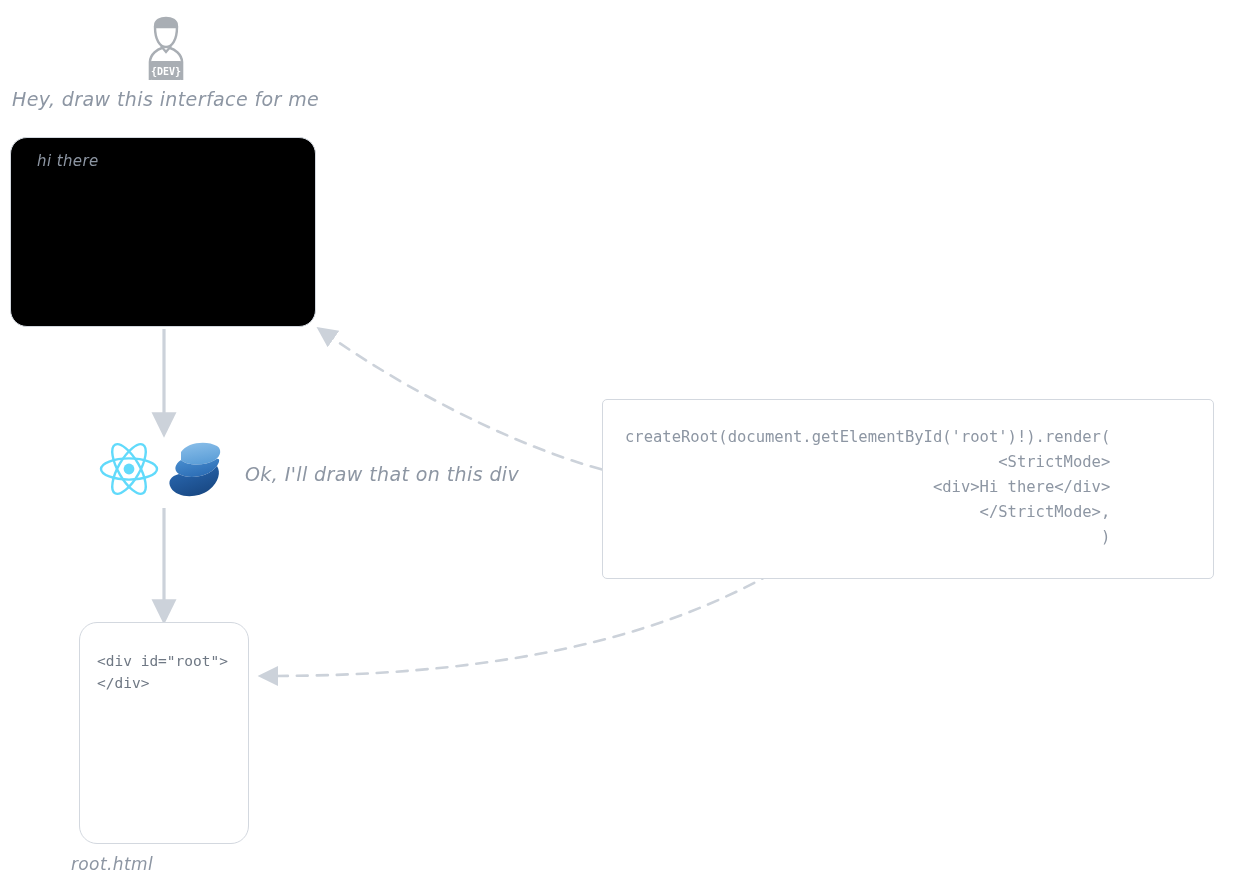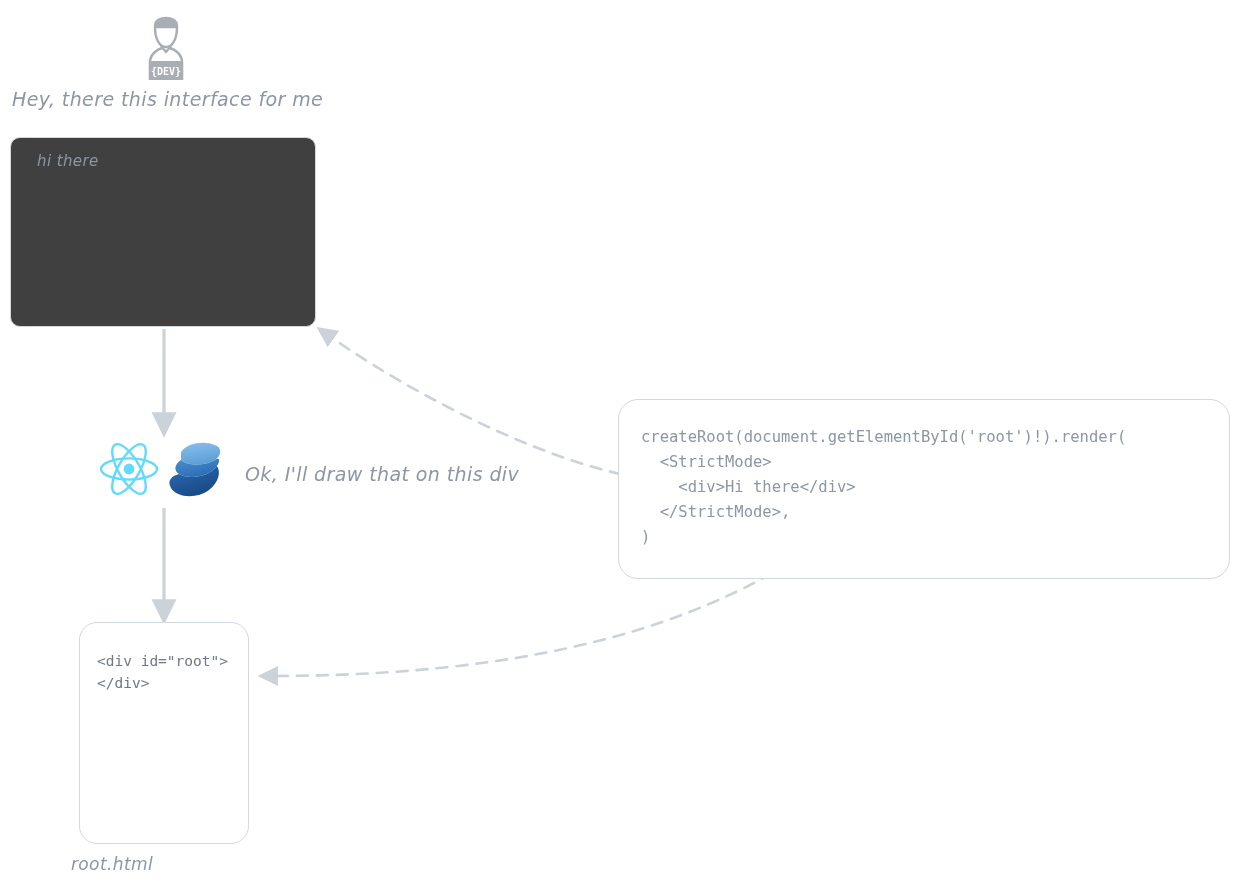--- a/index.html
+++ b/index.html
@@ -57,23 +57,23 @@
     font-size: 19px;
   }
 
   
   #browser-box {
     position: absolute;
     left: 10px;
     top: 137px;
     width: 306px;
     height: 190px;
-    background: #404040;
+    background: #000000;
     border: 1.6px solid #d3d8df;
-    border-radius: 10px;
+    border-radius: 17px;
     box-sizing: border-box;
   }
   #browser-text {
     position: absolute;
     left: 26px;
     top: 14px;
     font-size: 15px;
   }
 
   
@@ -95,28 +95,29 @@
     position: absolute;
     left: 245px;
     top: 463px;
     font-size: 19px;
     text-align: right;
   }
 
   
   #code-box {
     position: absolute;
-    left: 618px;
+    left: 602px;
     top: 399px;
     width: 612px;
     height: 180px;
     background: #ffffff;
     border: 1.6px solid #d3d8df;
-    border-radius: 20px;
+    border-radius: 5px;
     box-sizing: border-box;
+    text-align: right;
   }
   #code-text {
     position: absolute;
     left: 22px;
     top: 25px;
     margin: 0;
     font-family: "DejaVu Sans Mono", monospace;
     font-size: 15.5px;
     line-height: 25px;
     color: #8d96a3;
@@ -193,21 +194,21 @@
     <path d="M17,21 L39,21 C39,34 34,41 28,41 C22,41 17,34 17,21 Z" fill="none" stroke="#a9aeb4" stroke-width="2.4"></path>
 
     <path d="M23,40 L28,46 L33,40" fill="none" stroke="#a9aeb4" stroke-width="2.4"></path>
 
     <path d="M12,74 L12,56 C12,48 20,43 24,42 M44,74 L44,56 C44,48 36,43 32,42" fill="none" stroke="#a9aeb4" stroke-width="2.6"></path>
 
     <rect x="12" y="55" width="32" height="19" rx="2" fill="#a9aeb4"></rect>
     <text x="28" y="69" text-anchor="middle" font-family="DejaVu Sans Mono, monospace" font-size="10" font-weight="bold" fill="#ffffff">{DEV}</text>
   </svg>
 
-  <div id="prompt-text" class="hand">Hey, there this interface for me</div>
+  <div id="prompt-text" class="hand">Hey, draw this interface for me</div>
 
   <div id="browser-box">
     <div id="browser-text" class="hand">hi there</div>
   </div>
 
   <svg id="react-logo" viewBox="0 0 62 58" xmlns="http://www.w3.org/2000/svg">
     <g stroke="#61dafb" stroke-width="2.4" fill="none">
       <ellipse cx="31" cy="29" rx="28" ry="10.6"></ellipse>
       <ellipse cx="31" cy="29" rx="28" ry="10.6" transform="rotate(60 31 29)"></ellipse>
       <ellipse cx="31" cy="29" rx="28" ry="10.6" transform="rotate(120 31 29)"></ellipse>

